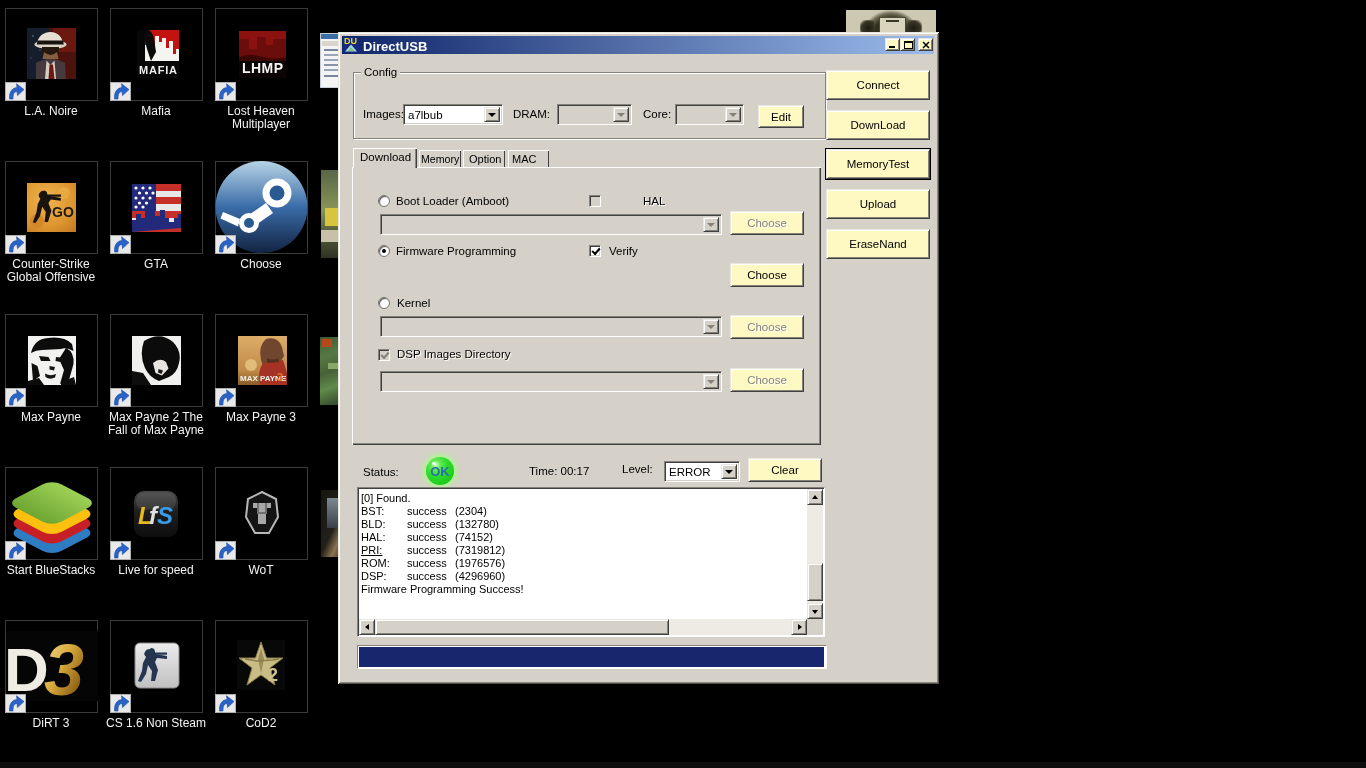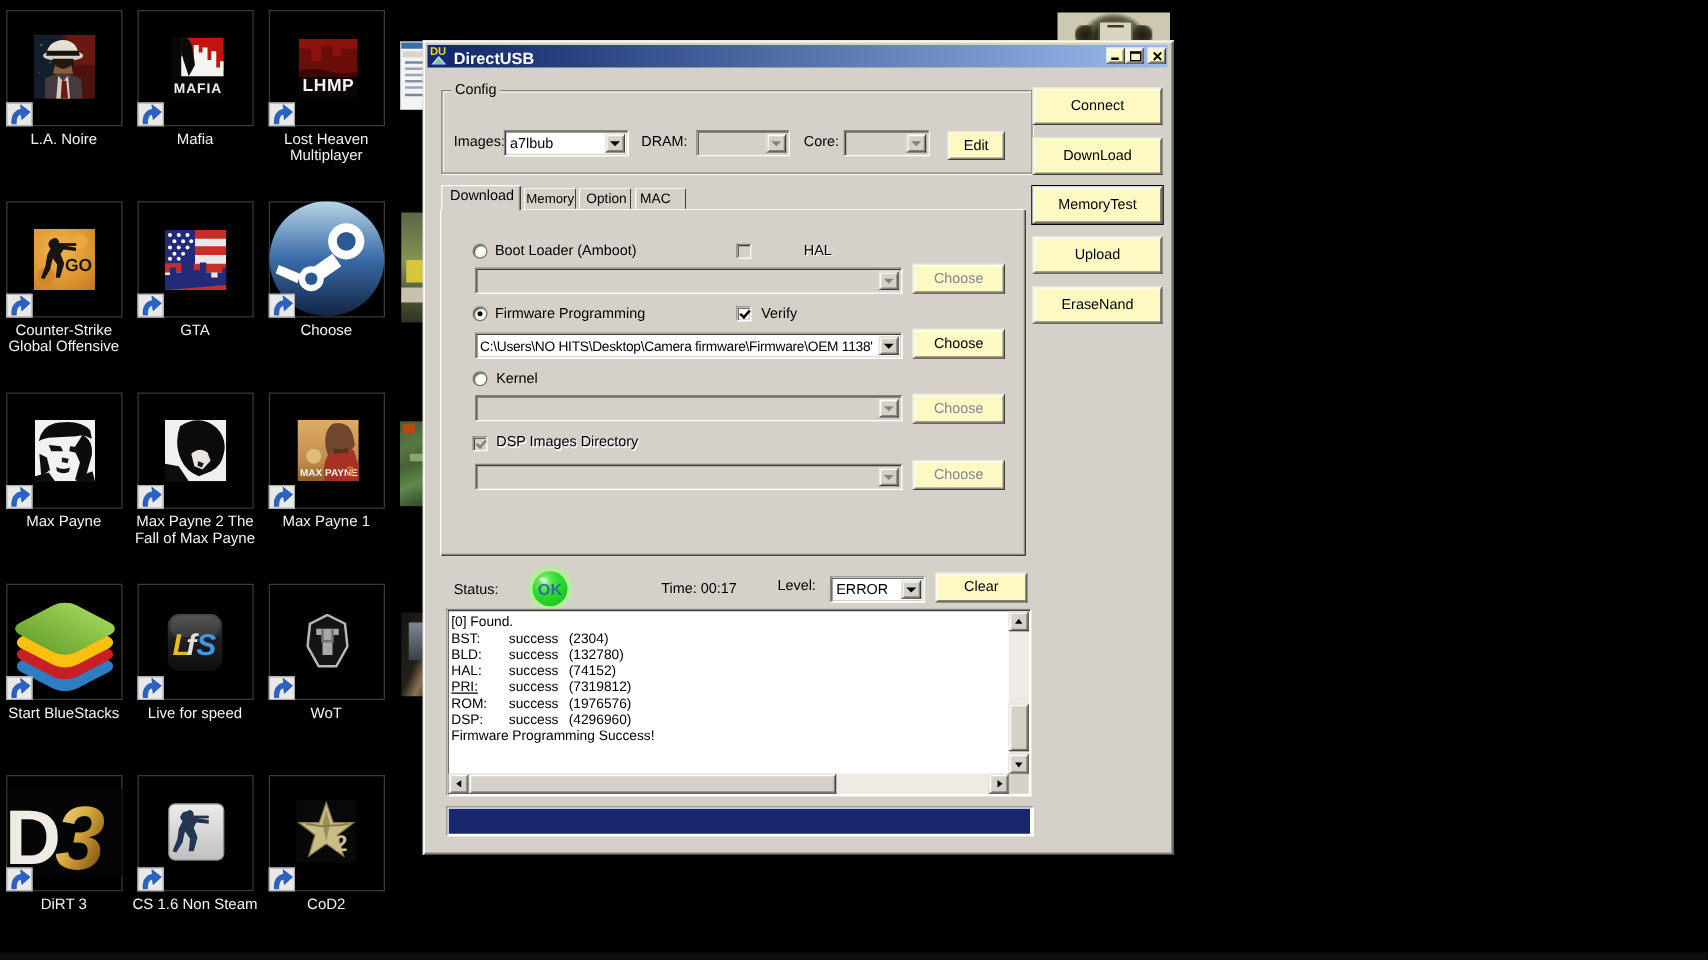--- a/index.html
+++ b/index.html
@@ -330,21 +330,21 @@
       </svg></div>
 
 <div class="lbl" style="left:-9px;top:105px">L.A. Noire</div>
 <div class="lbl" style="left:96px;top:105px">Mafia</div>
 <div class="lbl" style="left:201px;top:105px">Lost Heaven<br>Multiplayer</div>
 <div class="lbl" style="left:-9px;top:258px">Counter-Strike<br>Global Offensive</div>
 <div class="lbl" style="left:96px;top:258px">GTA</div>
 <div class="lbl" style="left:201px;top:258px">Choose</div>
 <div class="lbl" style="left:-9px;top:411px">Max Payne</div>
 <div class="lbl" style="left:96px;top:411px">Max Payne 2 The<br>Fall of Max Payne</div>
-<div class="lbl" style="left:201px;top:411px">Max Payne 1</div>
+<div class="lbl" style="left:201px;top:411px">Max Payne 3</div>
 <div class="lbl" style="left:-9px;top:564px">Start BlueStacks</div>
 <div class="lbl" style="left:96px;top:564px">Live for speed</div>
 <div class="lbl" style="left:201px;top:564px">WoT</div>
 <div class="lbl" style="left:-9px;top:717px">DiRT 3</div>
 <div class="lbl" style="left:96px;top:717px">CS 1.6 Non Steam</div>
 <div class="lbl" style="left:201px;top:717px">CoD2</div>
 
 <div class="win3d" style="position:absolute;left:338px;top:32px;width:601px;height:652px;box-shadow:inset 1px 1px 0 #e9e6df,inset -1px -1px 0 #50504a,inset 2px 2px 0 #fdfdfb,inset -2px -2px 0 #8a887e;"></div>
 
 <div style="position:absolute;left:342px;top:36px;width:592px;height:18px;background:linear-gradient(90deg,#0e2468 0%,#9cbcec 100%);"></div>
@@ -408,24 +408,20 @@
 <div class="chk dis" style="left:589px;top:195px;"></div>
 <div class="t gray" style="left:609px;top:195px;margin-left:34px;">HAL</div>
 <div class="sunken dis" style="position:absolute;left:380px;top:214px;width:342px;height:21px;">
       <div class="combo-a dis"></div>
     </div>
 <div class="raised btxt gray" style="position:absolute;left:730px;top:211px;width:74px;height:24px;">Choose</div>
 <div class="radio on" style="left:378px;top:245px;"></div>
 <div class="t" style="left:396px;top:245px;">Firmware Programming</div>
 <div class="chk on" style="left:589px;top:245px;"></div>
 <div class="t" style="left:609px;top:245px;">Verify</div>
-<div class="sunken" style="position:absolute;left:380px;top:266px;width:342px;height:21px;">
-      <div class="t" style="left:3px;top:4.5px;font-size:11px;letter-spacing:-0.22px;width:322px;overflow:hidden;">C:\Users\NO HITS\Desktop\Camera firmware\Firmware\OEM 1138'</div>
-      <div class="combo-a"></div>
-    </div>
 <div class="raised btxt" style="position:absolute;left:730px;top:263px;width:74px;height:24px;">Choose</div>
 <div class="radio" style="left:378px;top:297px;"></div>
 <div class="t" style="left:397px;top:297px;">Kernel</div>
 <div class="sunken dis" style="position:absolute;left:380px;top:316px;width:342px;height:21px;">
       <div class="combo-a dis"></div>
     </div>
 <div class="raised btxt gray" style="position:absolute;left:730px;top:315px;width:74px;height:24px;">Choose</div>
 <div class="chk on dis" style="left:378px;top:349px;"></div>
 <div class="t gray" style="left:397px;top:348px;">DSP Images Directory</div>
 <div class="sunken dis" style="position:absolute;left:380px;top:371px;width:342px;height:21px;">

